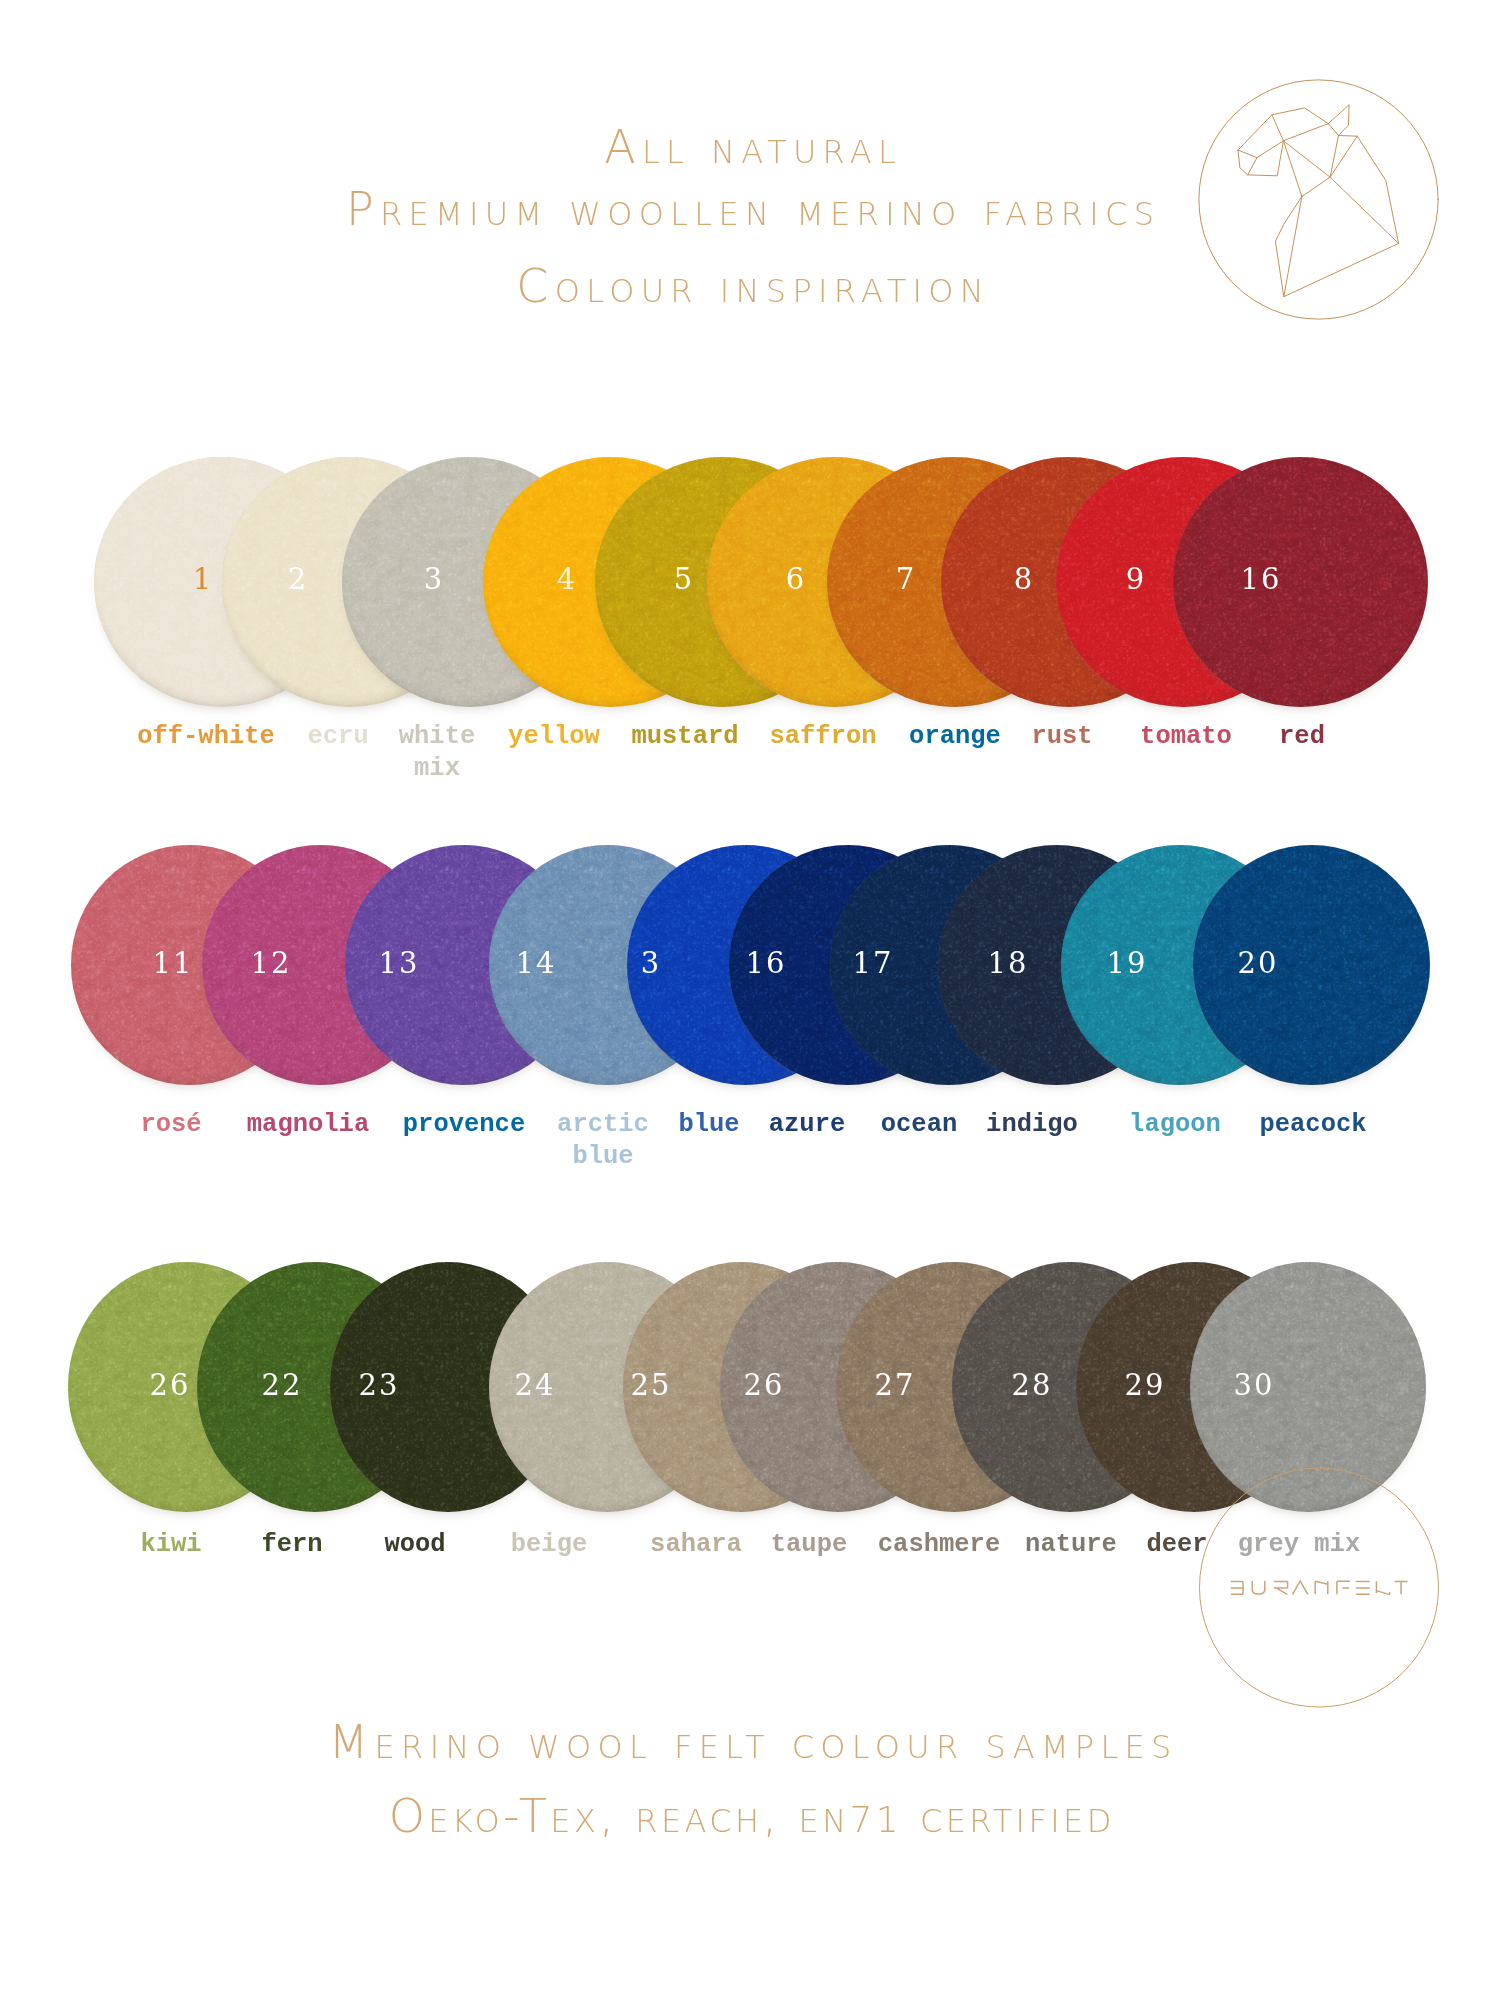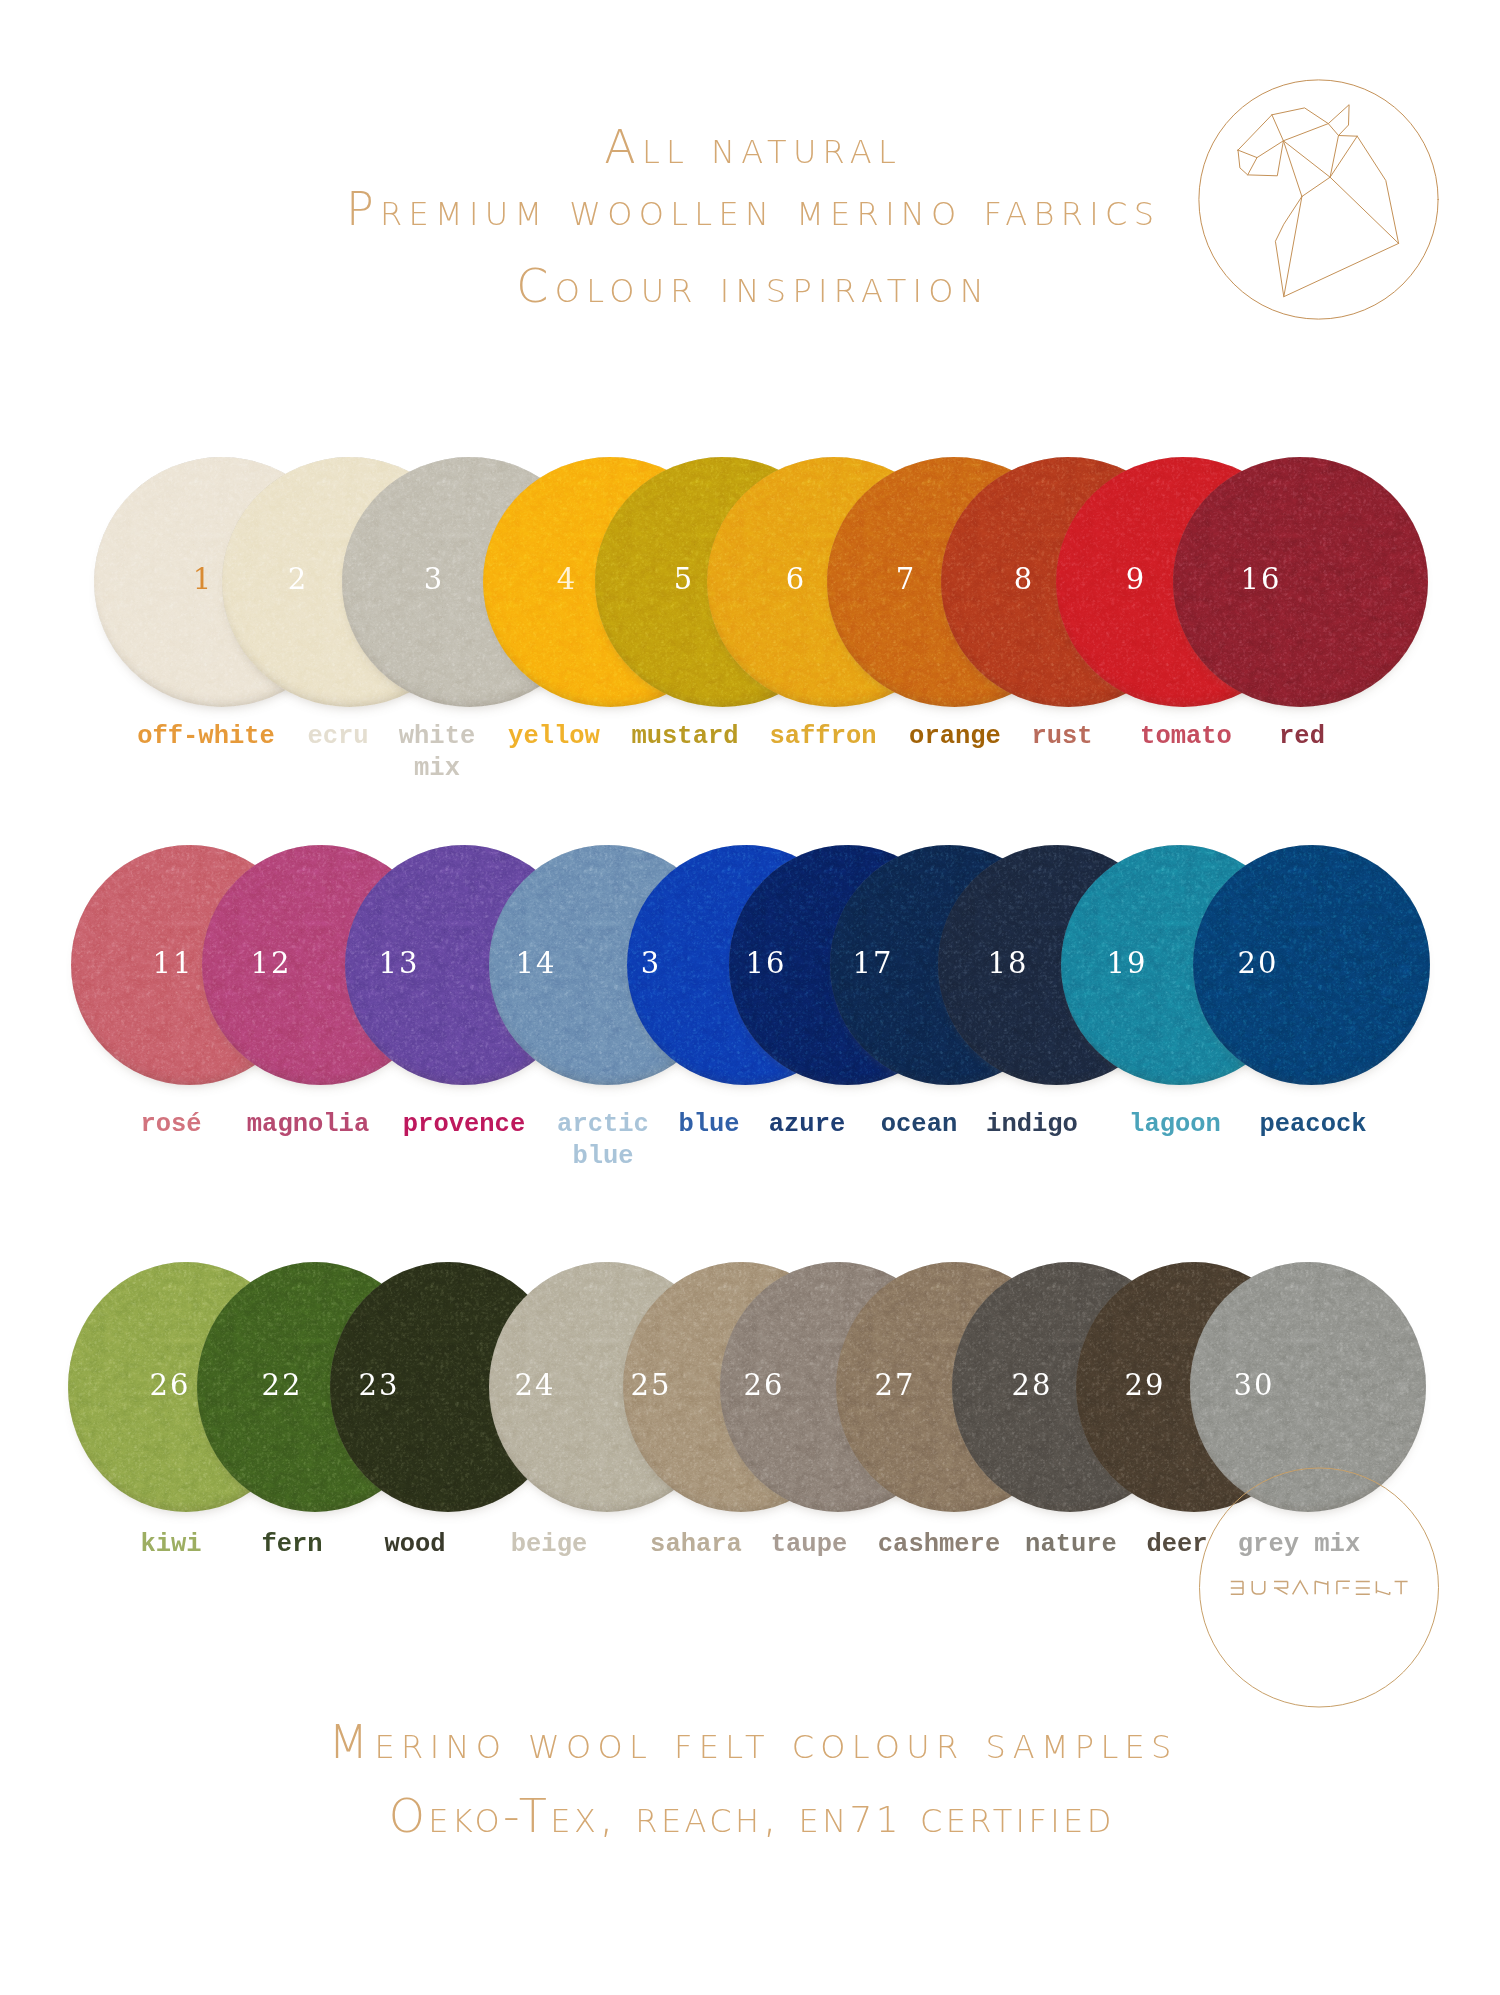--- a/index.html
+++ b/index.html
@@ -208,21 +208,21 @@
       <div class="num" style="left:432px;top:565px;color:#ffffff;z-index:40">3</div>
       <div class="lbl" style="left:437px;top:721px;color:#cdc8be;z-index:40">white
 mix</div>
       <div class="num" style="left:565px;top:565px;color:#fff3d8;z-index:40">4</div>
       <div class="lbl" style="left:554px;top:721px;color:#f0b22c;z-index:40">yellow</div>
       <div class="num" style="left:682px;top:565px;color:#ffffff;z-index:40">5</div>
       <div class="lbl" style="left:685px;top:721px;color:#b99a24;z-index:40">mustard</div>
       <div class="num" style="left:794px;top:565px;color:#ffffff;z-index:40">6</div>
       <div class="lbl" style="left:823px;top:721px;color:#dfab33;z-index:40">saffron</div>
       <div class="num" style="left:904px;top:565px;color:#ffffff;z-index:40">7</div>
-      <div class="lbl" style="left:955px;top:721px;color:#a16207;z-index:40">orange</div>
+      <div class="lbl" style="left:955px;top:721px;color:#0369a1;z-index:40">orange</div>
       <div class="num" style="left:1022px;top:565px;color:#ffffff;z-index:40">8</div>
       <div class="lbl" style="left:1062px;top:721px;color:#b96c5c;z-index:40">rust</div>
       <div class="num" style="left:1134px;top:565px;color:#ffffff;z-index:40">9</div>
       <div class="lbl" style="left:1186px;top:721px;color:#c54e60;z-index:40">tomato</div>
       <div class="num" style="left:1259px;top:565px;color:#ffffff;z-index:40">16</div>
       <div class="lbl" style="left:1302px;top:721px;color:#8e3543;z-index:40">red</div>
       <div class="discshadow" style="left:71px;top:845px;width:237px;height:240px;z-index:10"></div>
       <div class="disc" style="left:71px;top:845px;width:237px;height:240px;background:#c9616c;z-index:10">
         <div class="tx t1"></div>
         <div class="tx t2"></div>
@@ -320,21 +320,21 @@
         <div class="tx t4"></div>
         <div class="tx t5"></div>
         <div class="tx t6"></div>
         <div class="sh"></div>
       </div>
       <div class="num" style="left:171px;top:949px;color:#ffffff;z-index:40">11</div>
       <div class="lbl" style="left:171px;top:1109px;color:#d2737e;z-index:40">rosé</div>
       <div class="num" style="left:269px;top:949px;color:#ffffff;z-index:40">12</div>
       <div class="lbl" style="left:308px;top:1109px;color:#b74a71;z-index:40">magnolia</div>
       <div class="num" style="left:397px;top:949px;color:#ffffff;z-index:40">13</div>
-      <div class="lbl" style="left:464px;top:1109px;color:#be185d;z-index:40">provence</div>
+      <div class="lbl" style="left:464px;top:1109px;color:#0369a1;z-index:40">provence</div>
       <div class="num" style="left:534px;top:949px;color:#ffffff;z-index:40">14</div>
       <div class="lbl" style="left:603px;top:1109px;color:#a9c4d9;z-index:40">arctic
 blue</div>
       <div class="num" style="left:649px;top:949px;color:#ffffff;z-index:40">3</div>
       <div class="lbl" style="left:709px;top:1109px;color:#3060a8;z-index:40">blue</div>
       <div class="num" style="left:764px;top:949px;color:#ffffff;z-index:40">16</div>
       <div class="lbl" style="left:807px;top:1109px;color:#1e3e74;z-index:40">azure</div>
       <div class="num" style="left:871px;top:949px;color:#ffffff;z-index:40">17</div>
       <div class="lbl" style="left:919px;top:1109px;color:#22446e;z-index:40">ocean</div>
       <div class="num" style="left:1006px;top:949px;color:#ffffff;z-index:40">18</div>

